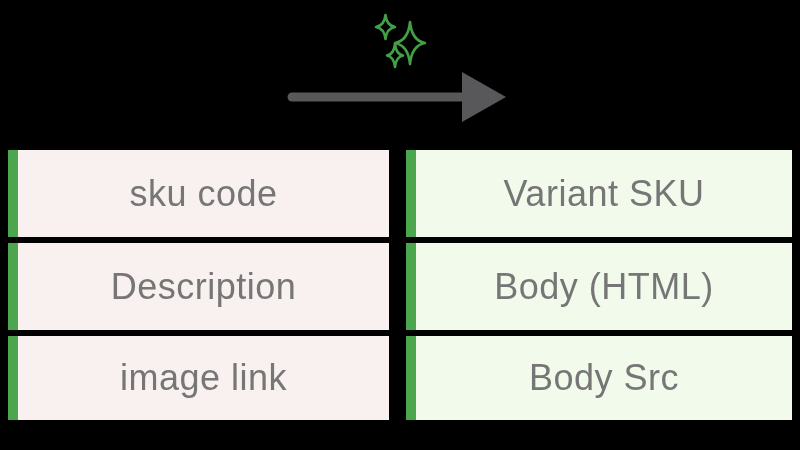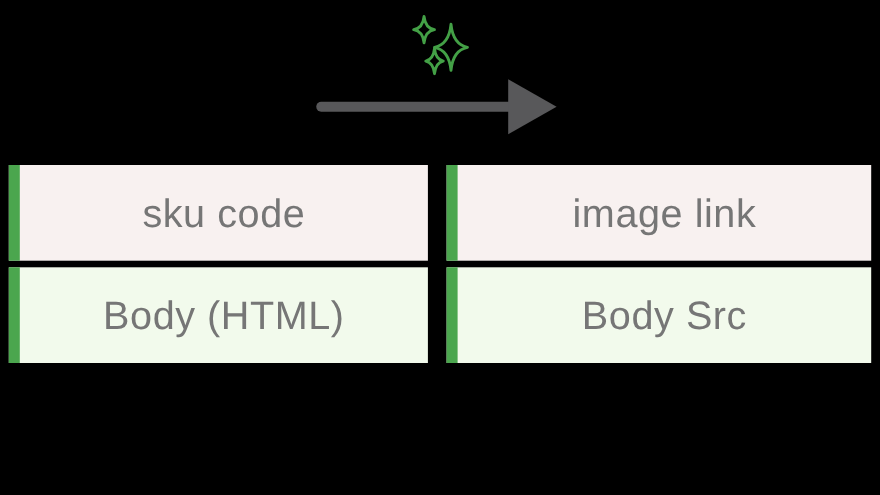--- a/index.html
+++ b/index.html
@@ -77,26 +77,32 @@
   <svg class="arrow" viewBox="0 0 225 55">
     <line x1="7" y1="27" x2="180" y2="27" stroke="#58585a" stroke-width="9" stroke-linecap="round"></line>
     <polygon points="177,2 221,27 177,52" fill="#58585a"></polygon>
   </svg>
 
   <div class="mapping-grid">
 
     <div class="cell source">
       <span>sku code</span>
     </div>
+    <div class="cell target">
+      <span>Variant SKU</span>
+    </div>
+
+    <div class="cell source">
+      <span>Description</span>
+    </div>
+    <div class="cell target">
+      <span>Body (HTML)</span>
+    </div>
 
     <div class="cell source">
       <span>image link</span>
-    </div>
-
-    <div class="cell target">
-      <span>Body (HTML)</span>
     </div>
     <div class="cell target">
       <span>Body Src</span>
     </div>
 
   </div>
 </div>
 
 </body></html>

